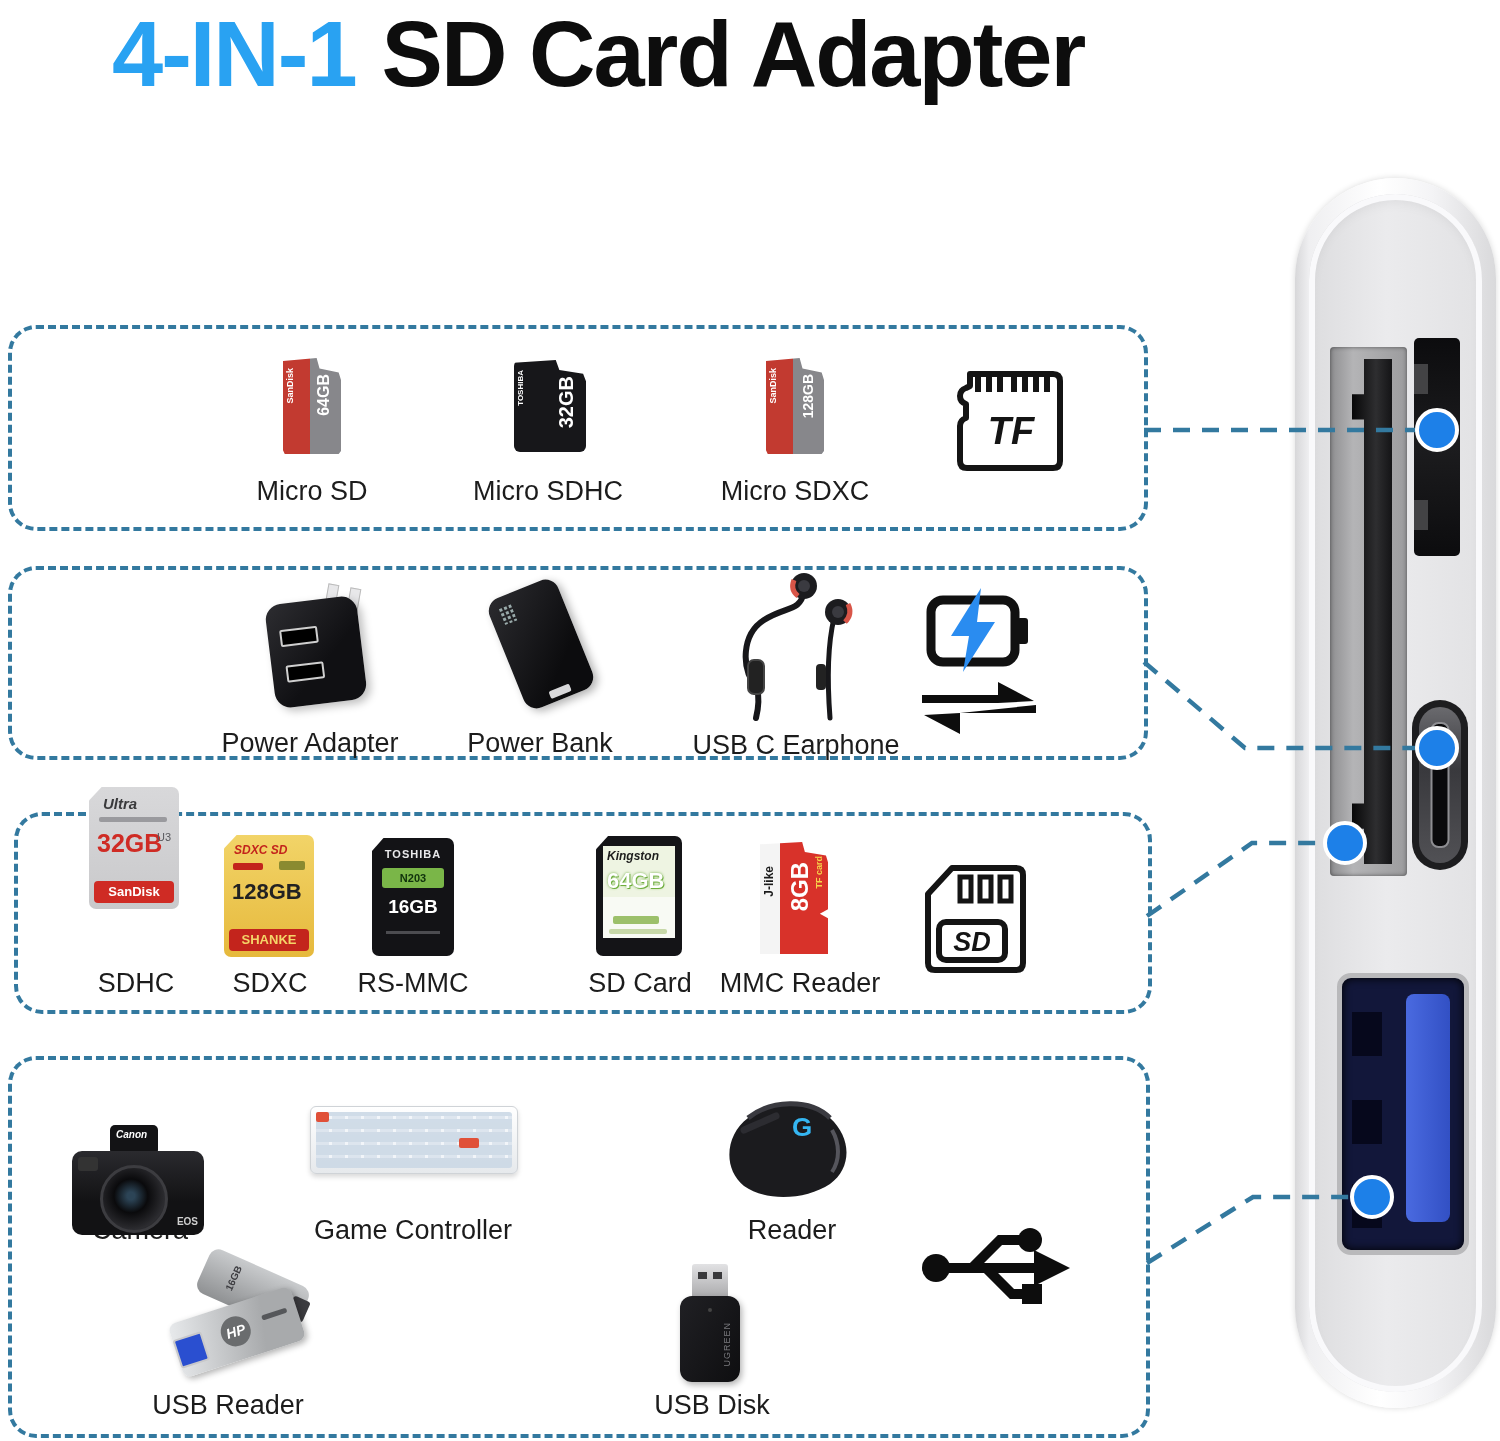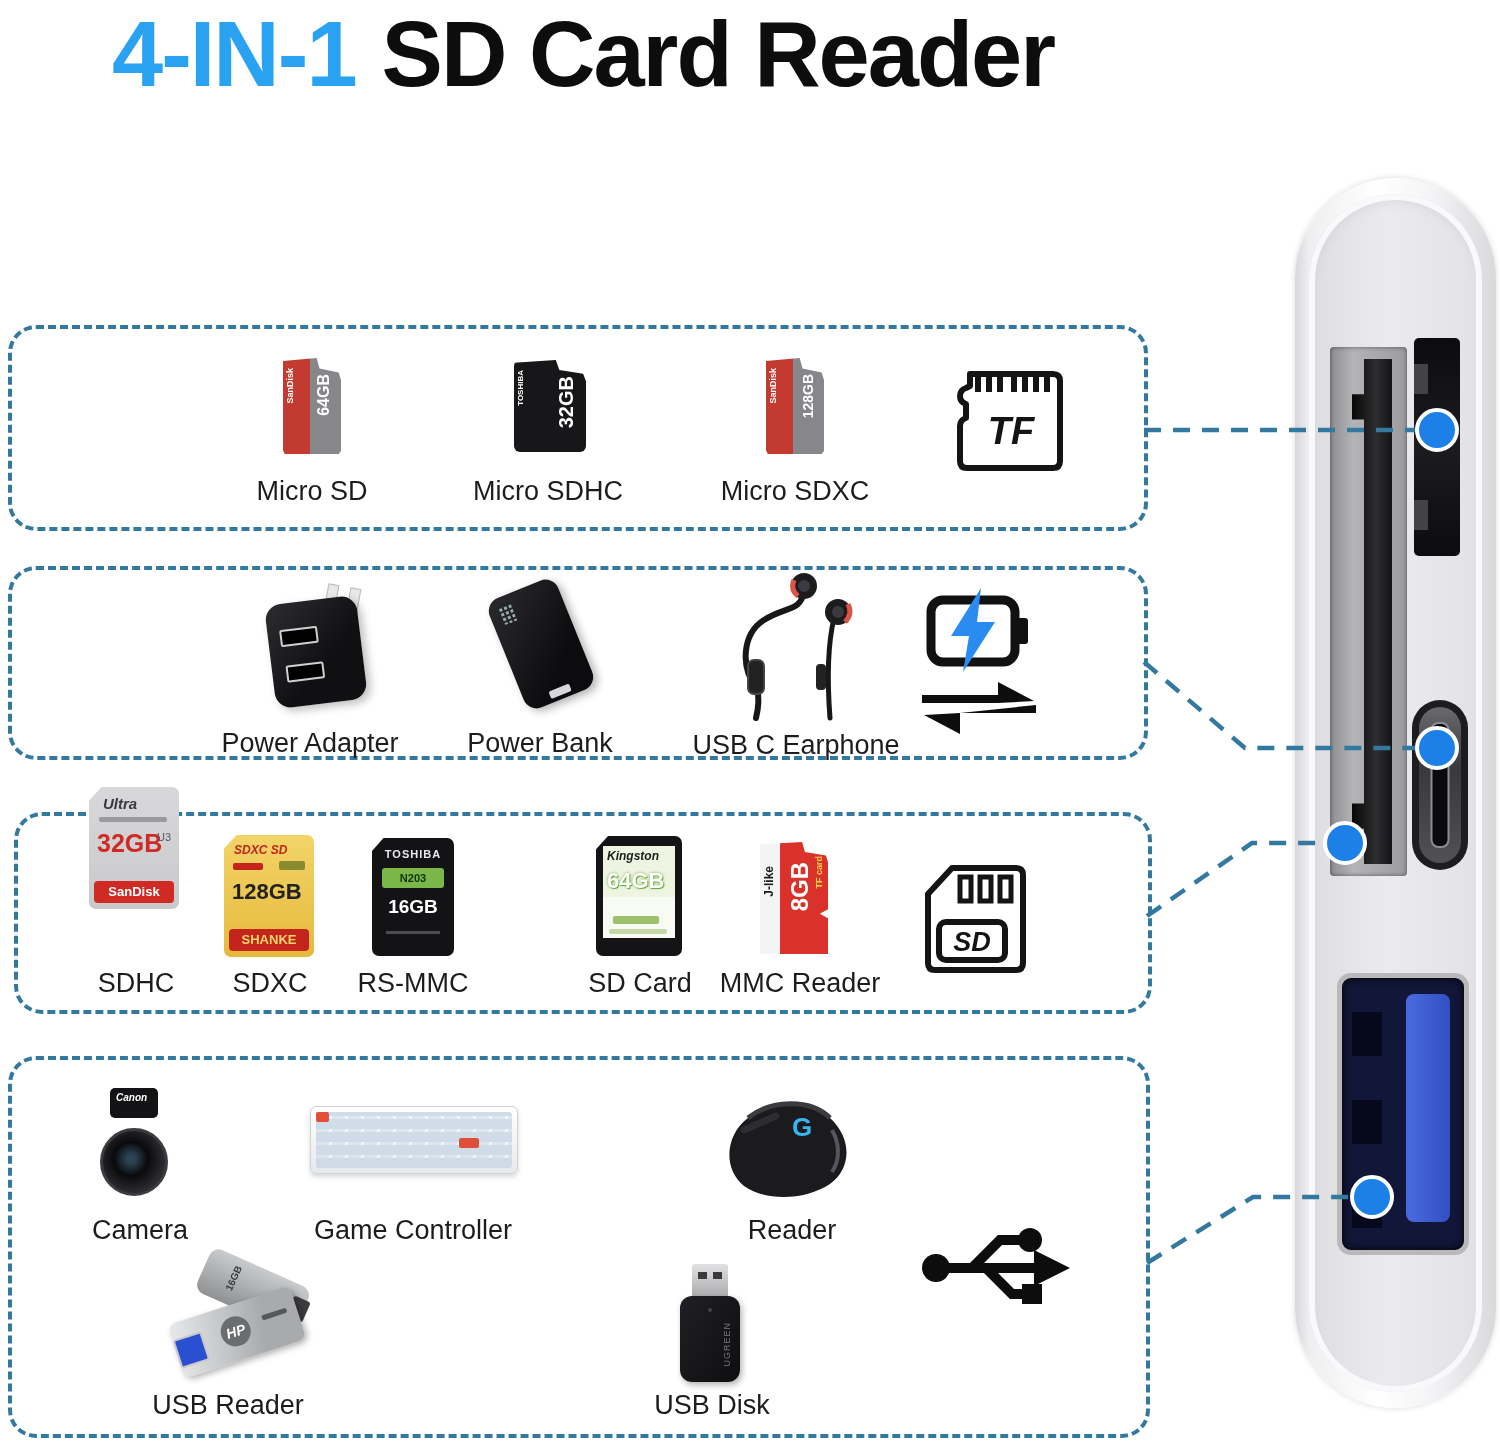--- a/index.html
+++ b/index.html
@@ -37,21 +37,21 @@
   
   .overlay{position:absolute;left:0;top:0;z-index:60;pointer-events:none;}
   .z{position:absolute;z-index:20;}
 </style>
 </head>
 <body>
 
 <div class="canvas">
 
   <div class="title">
-    <span class="hl">4-IN-1</span><span>SD Card Reader</span>
+    <span class="hl">4-IN-1</span><span>SD Card Adapter</span>
   </div>
 
   <div class="gbox" style="left:8px;top:325px;width:1132px;height:198px"></div>
   <div class="gbox" style="left:8px;top:566px;width:1132px;height:186px"></div>
   <div class="gbox" style="left:14px;top:812px;width:1130px;height:194px"></div>
   <div class="gbox" style="left:8px;top:1056px;width:1134px;height:374px"></div>
 
   <div class="msd z" style="left:283px;top:358px;width:58px;height:96px">
     <div class="shape" style="background:linear-gradient(90deg,#c23a30 0 46%,#87878b 46% 100%)">
       <span class="vtext brand">SanDisk</span>
@@ -181,23 +181,27 @@
 
   <svg class="z" style="left:922px;top:860px" width="108" height="118" viewBox="0 0 108 118">
     <path d="M30 8 L94 8 Q101 8 101 15 L101 103 Q101 110 94 110 L13 110 Q6 110 6 103 L6 34 Z" fill="#fff" stroke="#141414" stroke-width="6" stroke-linejoin="round"></path>
     <rect x="38" y="17" width="11" height="24" fill="#fff" stroke="#141414" stroke-width="5"></rect>
     <rect x="58" y="17" width="11" height="24" fill="#fff" stroke="#141414" stroke-width="5"></rect>
     <rect x="78" y="17" width="11" height="24" fill="#fff" stroke="#141414" stroke-width="5"></rect>
     <rect x="17" y="62" width="66" height="38" rx="7" fill="#fff" stroke="#141414" stroke-width="6"></rect>
     <text x="50" y="91" font-size="27" font-style="italic" font-weight="bold" font-family="Liberation Sans,sans-serif" fill="#141414" text-anchor="middle">SD</text>
   </svg>
 
-  <div class="z" style="left:72px;top:1088px;width:148px;height:116px">
+  <div class="z" style="left:72px;top:1125px;width:148px;height:116px">
     <div style="position:absolute;left:38px;top:0;width:48px;height:30px;background:#131315;border-radius:5px">
       <div style="position:absolute;left:6px;top:4px;width:36px;height:10px;color:#fff;font-size:10px;font-weight:bold;font-style:italic">Canon</div>
+    </div>
+    <div style="position:absolute;left:0;top:26px;width:132px;height:84px;background:linear-gradient(#2a2a2e,#121214 60%);border-radius:10px">
+      <div style="position:absolute;right:6px;bottom:8px;color:#cfcfcf;font-size:10px;font-weight:bold">EOS</div>
+      <div style="position:absolute;left:6px;top:6px;width:20px;height:14px;background:#333;border-radius:3px"></div>
     </div>
     <div style="position:absolute;left:28px;top:40px;width:62px;height:62px;border-radius:50%;background:radial-gradient(circle at 45% 45%,#2c4456 8%,#0a0a0c 35%,#2c2c30 70%,#111 100%);border:3px solid #3c3c40"></div>
   </div>
   <div class="ilabel" style="left:140px;top:1215px">Camera</div>
 
   <div class="z" style="left:310px;top:1106px;width:206px;height:66px;background:linear-gradient(#ffffff,#e6e9ec);border:1px solid #cfd3d7;border-radius:6px;box-shadow:0 3px 5px rgba(0,0,0,.15)">
     <div style="position:absolute;inset:5px;background-image:repeating-linear-gradient(0deg,#ccd9e6 0 10px,rgba(255,255,255,0) 10px 13px),repeating-linear-gradient(90deg,#dbe4ee 0 13px,#f3f6fa 13px 16px);border-radius:3px;opacity:.9"></div>
     <div style="position:absolute;left:5px;top:5px;width:13px;height:10px;background:#e05038;border-radius:2px"></div>
     <div style="position:absolute;right:38px;top:31px;width:20px;height:10px;background:#e05038;border-radius:2px"></div>
   </div>

